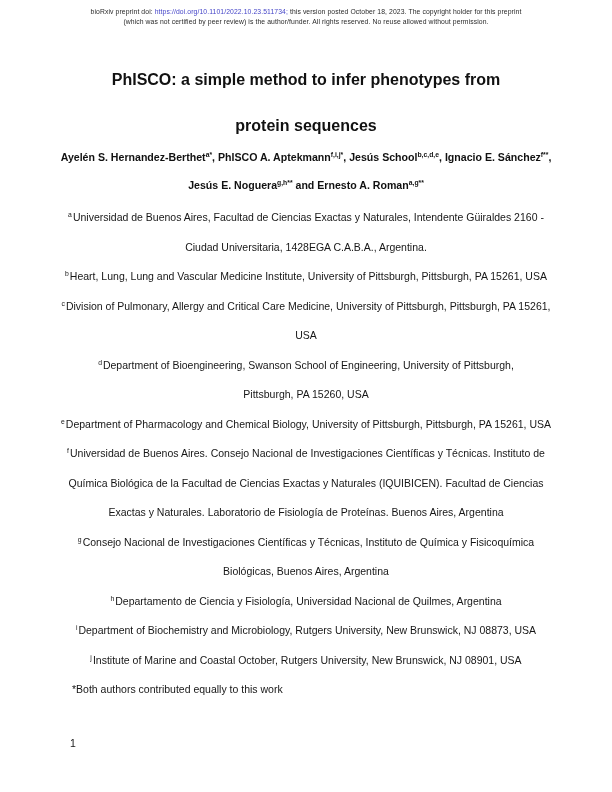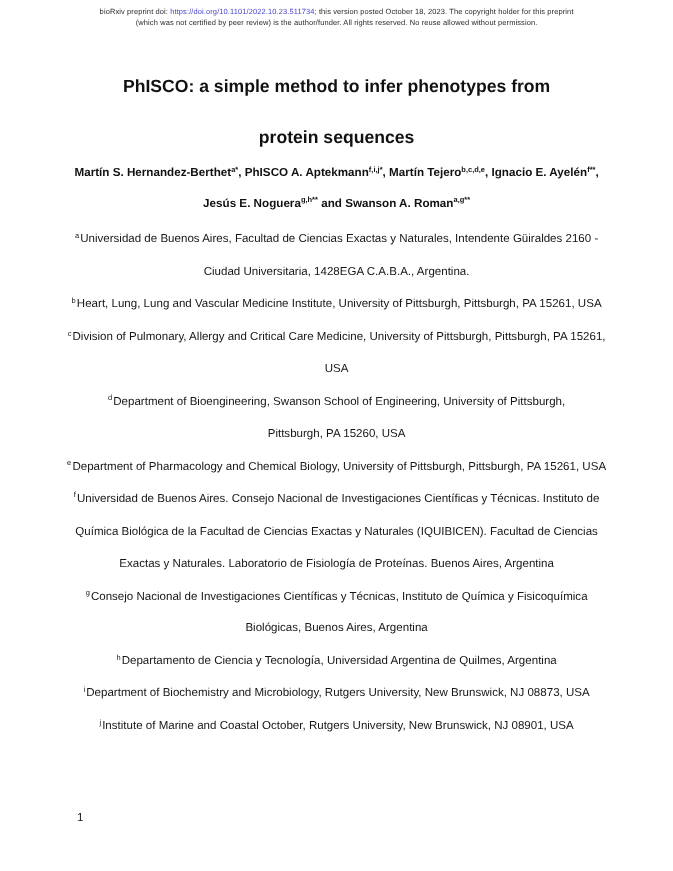--- a/index.html
+++ b/index.html
@@ -86,37 +86,38 @@
 <div class="page">
 
   <div class="banner">
     <div><span>bioRxiv preprint doi: </span><span class="doi-link">https://doi.org/10.1101/2022.10.23.511734;</span><span> this version posted October 18, 2023. The copyright holder for this preprint</span></div>
     <div>(which was not certified by peer review) is the author/funder. All rights reserved. No reuse allowed without permission.</div>
   </div>
 
   <div class="title-line l1">PhISCO: a simple method to infer phenotypes from</div>
   <div class="title-line l2">protein sequences</div>
 
-  <div class="authors-line l1"><span>Martín S. Hernandez-Berthet</span><sup class="au-sup">a*</sup><span>, </span><span>PhISCO A. Aptekmann</span><sup class="au-sup">f,i,j*</sup><span>, </span><span>Martín Tejero</span><sup class="au-sup">b,c,d,e</sup><span>, </span><span>Ignacio E. Ayelén</span><sup class="au-sup">f**</sup><span>,</span></div>
-  <div class="authors-line l2"><span>Jesús E. Noguera</span><sup class="au-sup">g,h**</sup><span> and </span><span>Swanson A. Roman</span><sup class="au-sup">a,g**</sup></div>
+  <div class="authors-line l1"><span>Ayelén S. Hernandez-Berthet</span><sup class="au-sup">a*</sup><span>, </span><span>PhISCO A. Aptekmann</span><sup class="au-sup">f,i,j*</sup><span>, </span><span>Jesús School</span><sup class="au-sup">b,c,d,e</sup><span>, </span><span>Ignacio E. Sánchez</span><sup class="au-sup">f**</sup><span>,</span></div>
+  <div class="authors-line l2"><span>Jesús E. Noguera</span><sup class="au-sup">g,h**</sup><span> and </span><span>Ernesto A. Roman</span><sup class="au-sup">a,g**</sup></div>
 
   <div class="affiliations">
     <p><sup class="aff-sup">a</sup><span class="aff-text">Universidad de Buenos Aires, Facultad de Ciencias Exactas y Naturales, Intendente Güiraldes 2160 -
 Ciudad Universitaria, 1428EGA C.A.B.A., Argentina.</span></p>
     <p><sup class="aff-sup">b</sup><span class="aff-text">Heart, Lung, Lung and Vascular Medicine Institute, University of Pittsburgh, Pittsburgh, PA 15261, USA</span></p>
     <p><sup class="aff-sup">c</sup><span class="aff-text">Division of Pulmonary, Allergy and Critical Care Medicine, University of Pittsburgh, Pittsburgh, PA 15261,
 USA</span></p>
     <p><sup class="aff-sup">d</sup><span class="aff-text">Department of Bioengineering, Swanson School of Engineering, University of Pittsburgh,
 Pittsburgh, PA 15260, USA</span></p>
     <p><sup class="aff-sup">e</sup><span class="aff-text">Department of Pharmacology and Chemical Biology, University of Pittsburgh, Pittsburgh, PA 15261, USA</span></p>
     <p><sup class="aff-sup">f</sup><span class="aff-text">Universidad de Buenos Aires. Consejo Nacional de Investigaciones Científicas y Técnicas. Instituto de
 Química Biológica de la Facultad de Ciencias Exactas y Naturales (IQUIBICEN). Facultad de Ciencias
 Exactas y Naturales. Laboratorio de Fisiología de Proteínas. Buenos Aires, Argentina</span></p>
     <p><sup class="aff-sup">g</sup><span class="aff-text">Consejo Nacional de Investigaciones Científicas y Técnicas, Instituto de Química y Fisicoquímica
 Biológicas, Buenos Aires, Argentina</span></p>
-    <p><sup class="aff-sup">h</sup><span class="aff-text">Departamento de Ciencia y Tecnología, Universidad Argentina de Quilmes, Argentina</span></p>
+    <p><sup class="aff-sup">h</sup><span class="aff-text">Departamento de Ciencia y Fisiología, Universidad Nacional de Quilmes, Argentina</span></p>
     <p><sup class="aff-sup">i</sup><span class="aff-text">Department of Biochemistry and Microbiology, Rutgers University, New Brunswick, NJ 08873, USA</span></p>
     <p><sup class="aff-sup">j</sup><span class="aff-text">Institute of Marine and Coastal October, Rutgers University, New Brunswick, NJ 08901, USA</span></p>
+    <p class="contrib-note">*Both authors contributed equally to this work</p>
   </div>
 
   <div class="page-number">1</div>
 
 </div>
 
 </body></html>

